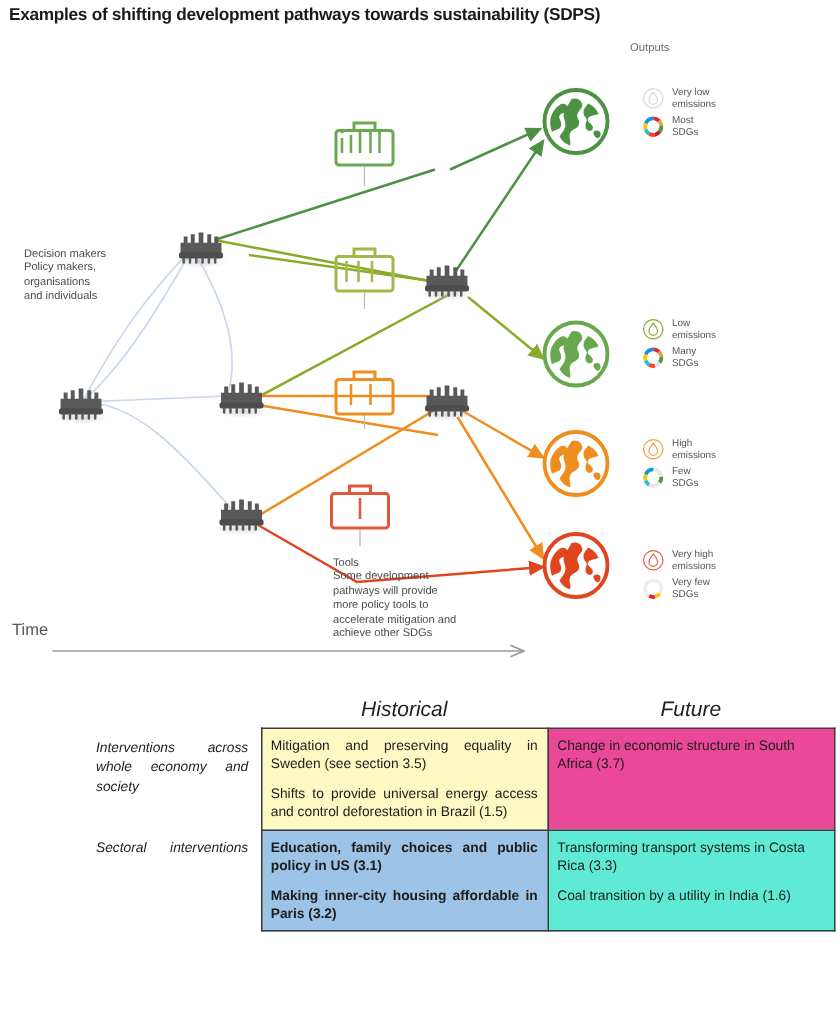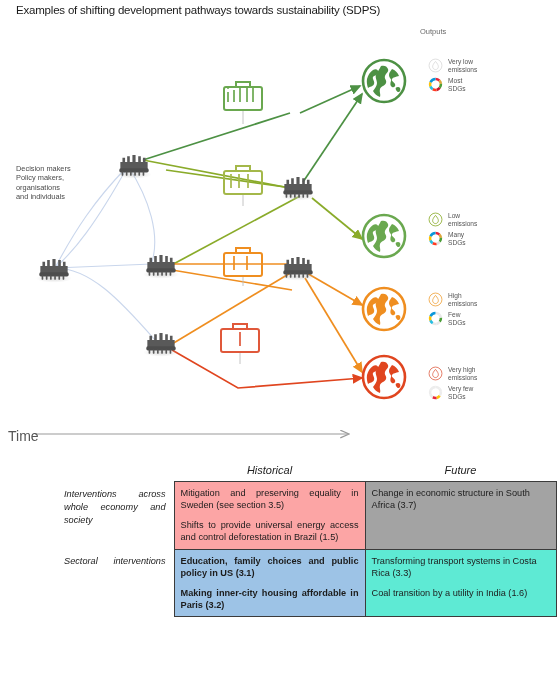--- a/index.html
+++ b/index.html
@@ -5,22 +5,22 @@
   html,body{margin:0;padding:0;}
   body{
     width:560px;height:685px;
     background:#ffffff;
     font-family:"Liberation Sans", sans-serif;
     color:#333;
     position:relative;
     overflow:hidden;
   }
   #page-title{
-    position:absolute;left:16px;top:4px;
-    font-size:11.5px;font-weight:normal;color:#1a1a1a;
+    position:absolute;left:6px;top:4px;
+    font-size:11.5px;font-weight:bold;color:#1a1a1a;
     letter-spacing:-0.2px;
   }
   #outputs-label{
     position:absolute;left:420px;top:27px;
     font-size:7.5px;color:#6b6b6b;text-align:center;
   }
   .diagram{position:absolute;left:0;top:0;width:560px;height:455px;}
   svg.flow{position:absolute;left:0;top:0;width:560px;height:455px;}
 
   .annot{position:absolute;font-size:7.4px;line-height:1.28;color:#4a4a4a;white-space:pre-line;}
@@ -31,26 +31,26 @@
   .legend-group{position:absolute;width:120px;}
   .legend-row{display:flex;align-items:center;margin-bottom:3px;}
   .legend-icon{width:15px;height:15px;flex:0 0 15px;margin-right:5px;}
   .legend-text{font-size:6.6px;line-height:1.2;color:#555;white-space:pre-line;}
 
   #legend-1{left:428px;top:58px;}
   #legend-2{left:428px;top:212px;}
   #legend-3{left:428px;top:292px;}
   #legend-4{left:428px;top:366px;}
 
-  #time-label{position:absolute;left:8px;top:428px;font-size:14px;color:#555;text-align:right;}
+  #time-label{position:absolute;left:8px;top:414px;font-size:11px;color:#555;text-align:right;}
 
   .table-wrap{position:absolute;left:62px;top:462px;width:494px;}
   .tbl{border-collapse:collapse;width:494px;table-layout:fixed;}
   .tbl th{
-    font-size:11px;font-style:italic;font-weight:normal;color:#222;
+    font-size:14px;font-style:italic;font-weight:normal;color:#222;
     padding:2px 0 5px 0;text-align:center;border:none;background:none;
   }
   .tbl th.rowhead-col{width:112px;}
   .tbl td.rowhead{
     font-size:9.2px;font-style:italic;color:#222;
     vertical-align:top;padding:6px 8px 6px 2px;border:none;background:none;
     text-align:justify;text-align-last:justify;line-height:1.45;
   }
   .tbl td.cell{
     border:1px solid #3b3b3b;
@@ -220,20 +220,26 @@
       <use href="#globe" x="360" y="353" width="48" height="48"></use>
     </g>
 
     <line x1="35" y1="434" x2="348" y2="434" stroke="#9a9a9a" stroke-width="1.1" marker-end="url(#ah-gray)"></line>
   </svg>
 
   <div class="annot" id="annot-decision-makers">Decision makers
 Policy makers,
 organisations
 and individuals</div>
+  <div class="annot" id="annot-tools">Tools
+Some development
+pathways will provide
+more policy tools to
+accelerate mitigation and
+achieve other SDGs</div>
 
   <div id="time-label">Time</div>
 </div>
 
 <div class="legend-group" id="legend-1">
   <div class="legend-row">
     <span class="legend-icon">
       <svg viewBox="0 0 20 20" width="15" height="15">
         <circle cx="10" cy="10" r="8.6" fill="none" stroke="#d9d9d9" stroke-width="1.1"></circle>
         <path d="M10,4.5 C12.6,7.6 13.8,9.6 13.8,11.5 C13.8,13.8 12,15.4 10,15.4
@@ -369,25 +375,25 @@
     <thead>
       <tr>
         <th class="rowhead-col"></th>
         <th>Historical</th>
         <th>Future</th>
       </tr>
     </thead>
     <tbody>
       <tr>
         <td class="rowhead">Interventions across whole economy and society</td>
-        <td class="cell" style="background: #fca5a5;">
+        <td class="cell" style="background: #fef9c3;">
           <p>Mitigation and preserving equality in Sweden (see section 3.5)</p>
           <p>Shifts to provide universal energy access and control deforestation in Brazil (1.5)</p>
         </td>
-        <td class="cell nojust" style="background: #a3a3a3; margin-left: 44px;">
+        <td class="cell nojust" style="background: #ec4899; margin-left: 44px;">
           <p>Change in economic structure in South Africa (3.7)</p>
         </td>
       </tr>
       <tr>
         <td class="rowhead">Sectoral interventions</td>
         <td class="cell" style="background: rgb(157, 195, 230); font-weight: bold;">
           <p>Education, family choices and public policy in US (3.1)</p>
           <p>Making inner-city housing affordable in Paris (3.2)</p>
         </td>
         <td class="cell nojust" style="background: #5eead4;">

